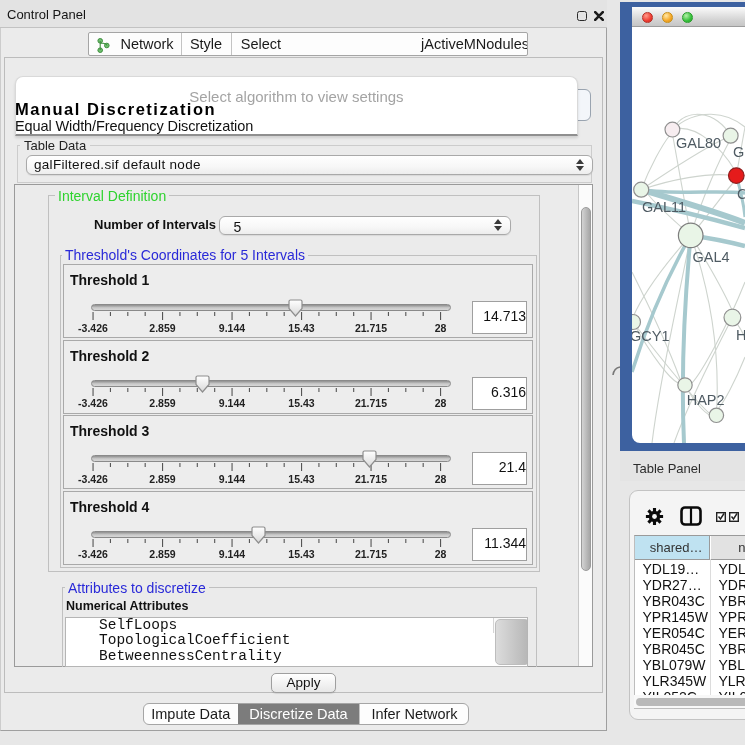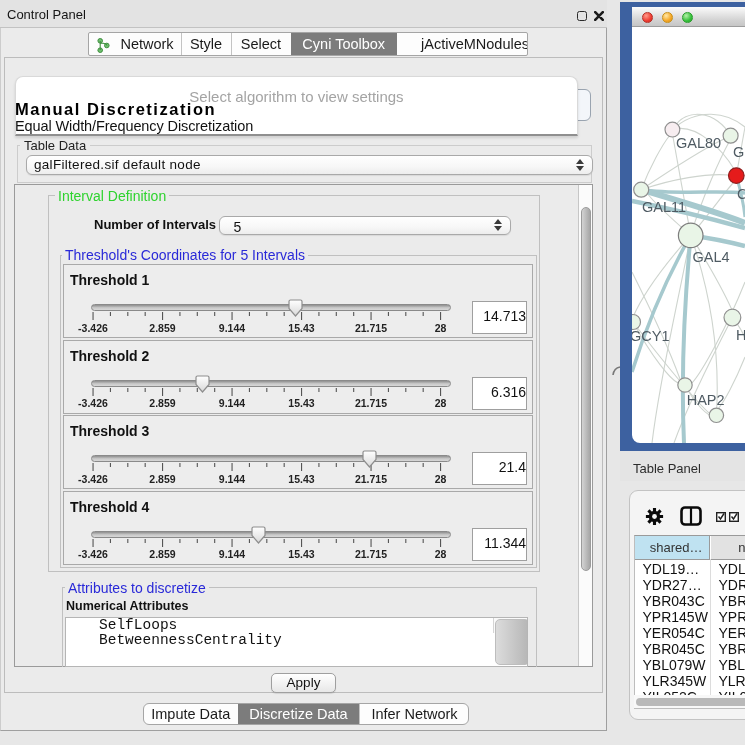--- a/index.html
+++ b/index.html
@@ -303,20 +303,21 @@
         </svg>
         <div class="vbox">11.344</div>
       </div>
     </div>
 
   <div class="group" style="left:62px; top:587px; width:475px; height:80px; border-bottom:none; border-color:#c0c0c0;"></div>
   <div class="abs" style="left:65px; top:580px; font-size:14px; color:#2929d8; background:#ebebeb; padding:0 3px;">Attributes to discretize</div>
   <div class="abs" style="left:66px; top:599px; font-size:12.5px; font-weight:bold; color:#111;">Numerical Attributes</div>
   <div id="numlist" class="abs" style="left:65px; top:616.5px; width:463px; height:50px;">
     <div>SelfLoops</div>
+    <div>TopologicalCoefficient</div>
     <div>BetweennessCentrality</div>
     <div id="nlbar">
         <div class="thumb"></div>
       </div>
   </div>
 
   <div id="applybtn" class="abs">Apply</div>
 
   <div id="bottabs" class="abs">
     <div class="seg" style="left:0; width:93.5px;">Impute Data</div>
@@ -331,21 +332,20 @@
         <circle cx="3.2" cy="2.8" r="2.3" fill="#6fbf6f" stroke="#3f8f3f" stroke-width="1"></circle>
         <circle cx="9.8" cy="7.5" r="2.3" fill="#6fbf6f" stroke="#3f8f3f" stroke-width="1"></circle>
         <circle cx="3.2" cy="12.2" r="2.3" fill="#6fbf6f" stroke="#3f8f3f" stroke-width="1"></circle>
         <path d="M3.2 3 V12 M3.2 5 Q9.8 5 9.8 7.5" stroke="#3f8f3f" stroke-width="1.1" fill="none"></path>
       </svg>
     <div class="seg" style="left:24px; width:68px;">Network</div>
     <div class="sep" style="left:92px;"></div>
     <div class="seg" style="left:92.5px; width:49px;">Style</div>
     <div class="sep" style="left:141.7px;"></div>
     <div class="seg" style="left:142px; width:60px;">Select</div>
-    <div class="seg sel" style="left:202px; width:105.5px;">Cyni Toolbox</div>
     <div class="seg" style="left:307.5px; width:132.5px;text-align:right;">jActiveMNodules</div>
   </div>
 
   <div id="combofrag" class="abs"></div>
   <div id="ghostlabel" class="abs">Discretization Algorithm</div>
   <div id="popup" class="abs">
     <div class="hint">Select algorithm to view settings</div>
     <div class="it1">Manual Discretization</div>
     <div class="it2">Equal Width/Frequency Discretization</div>
   </div>

